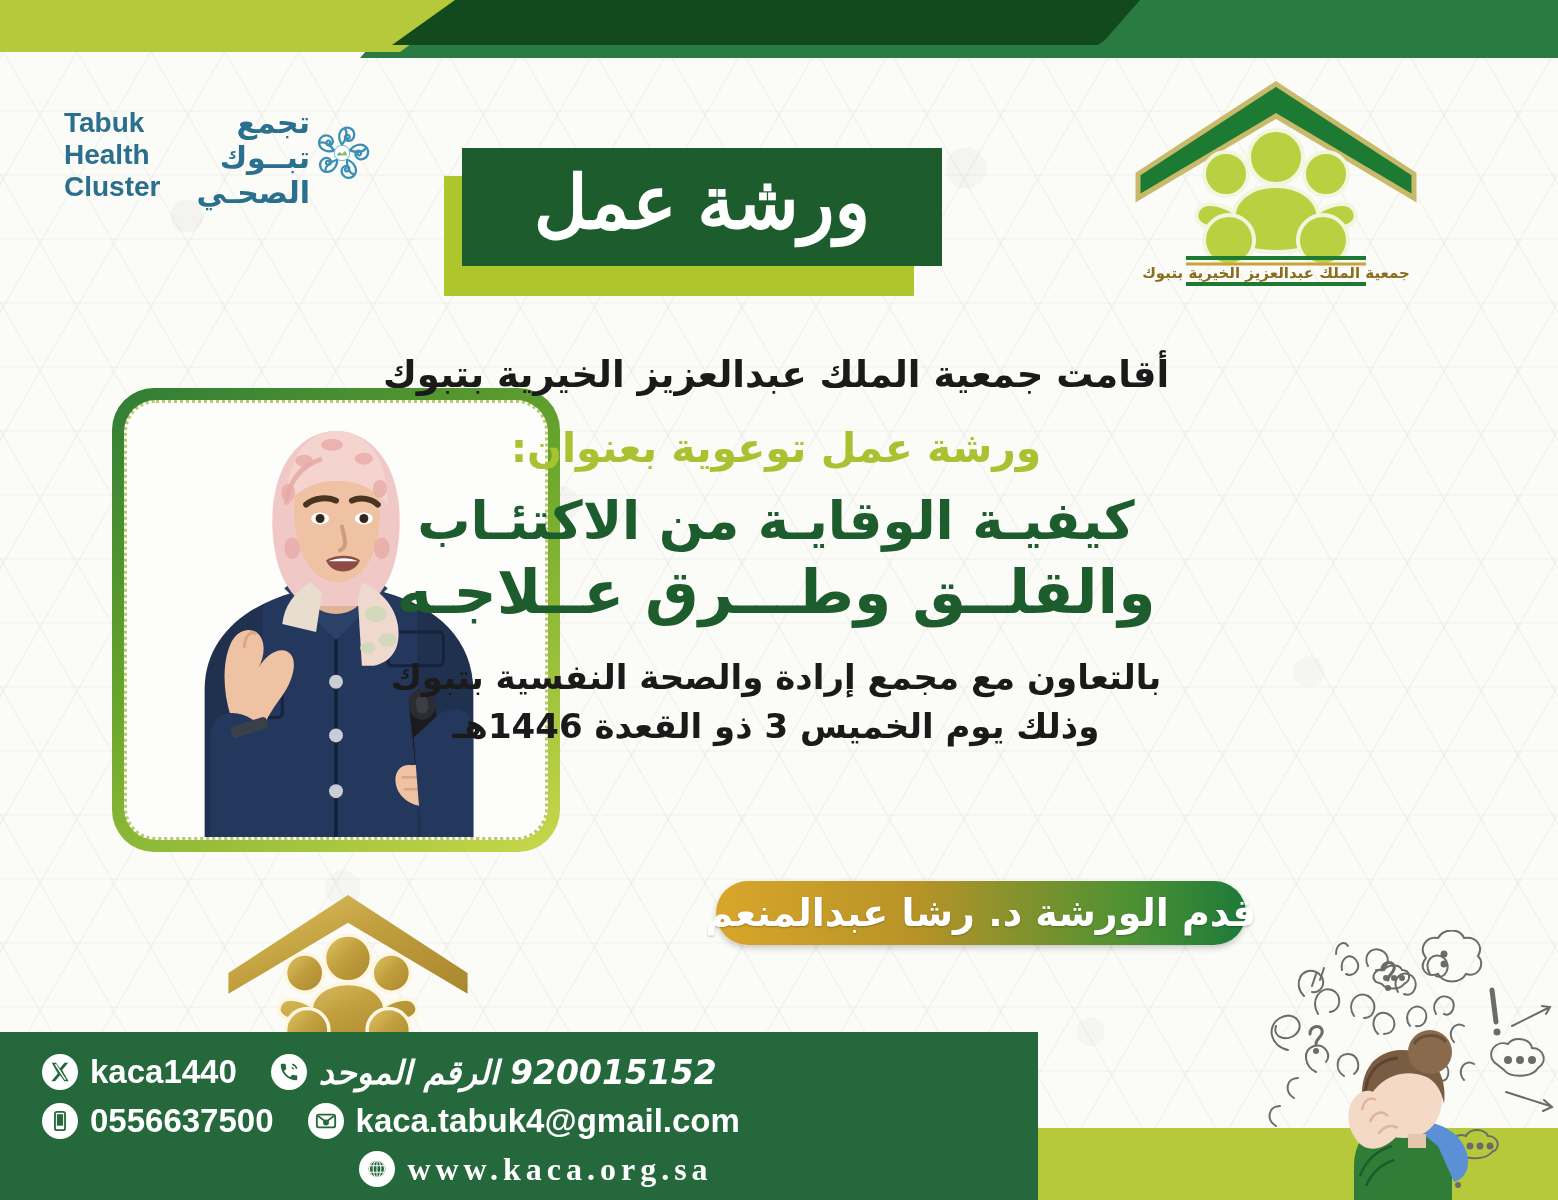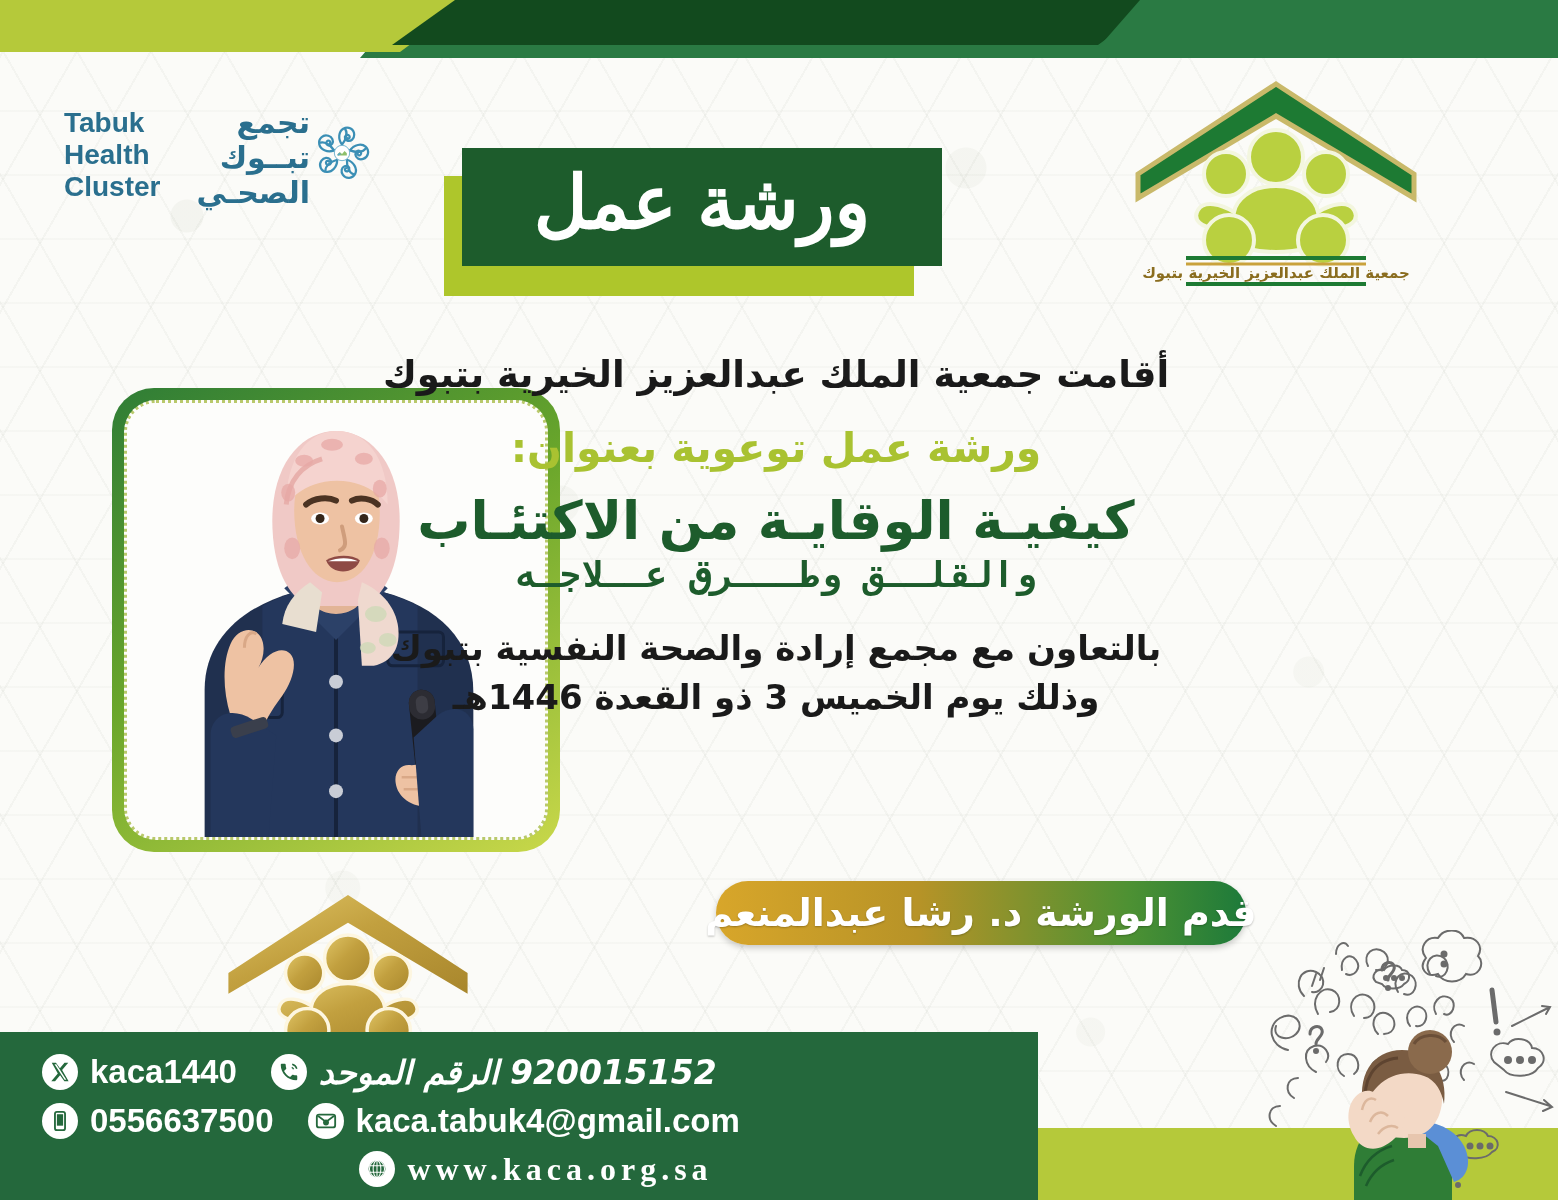--- a/index.html
+++ b/index.html
@@ -100,21 +100,21 @@
     position: absolute; top: 352px; right: 352px; width: 860px;
     z-index: 6; text-align: center; direction: rtl;
   }
   .line {
     font-family: "DejaVu Sans", sans-serif;
     font-weight: bold; line-height: 1.22; white-space: nowrap;
   }
   .l1 { font-size: 37px; color: #1a1a1a; }
   .l2 { font-size: 41px; color: #a9c231; margin-top: 26px; }
   .l3 { font-size: 53px; color: #1d5c2c; margin-top: 16px; letter-spacing: 1px; }
-  .l4 { font-size: 36px; color: #1d5c2c; margin-top: 2px; letter-spacing: 1px; font-family: Liberation Mono, monospace; }
+  .l4 { font-size: 60px; color: #1d5c2c; margin-top: 2px; letter-spacing: 1px; }
   .l5 { font-size: 34px; color: #1a1a1a; margin-top: 28px; }
   .l6 { font-size: 34px; color: #1a1a1a; margin-top: 8px; }
 
   
   .presenter {
     position: absolute; top: 881px; right: 312px;
     width: 530px; height: 64px; z-index: 7;
     border-radius: 40px;
     background: linear-gradient(270deg, #1d7a3a 0%, #4d9133 22%, #b79327 62%, #d8a62a 100%);
     display: flex; align-items: center; justify-content: center;

